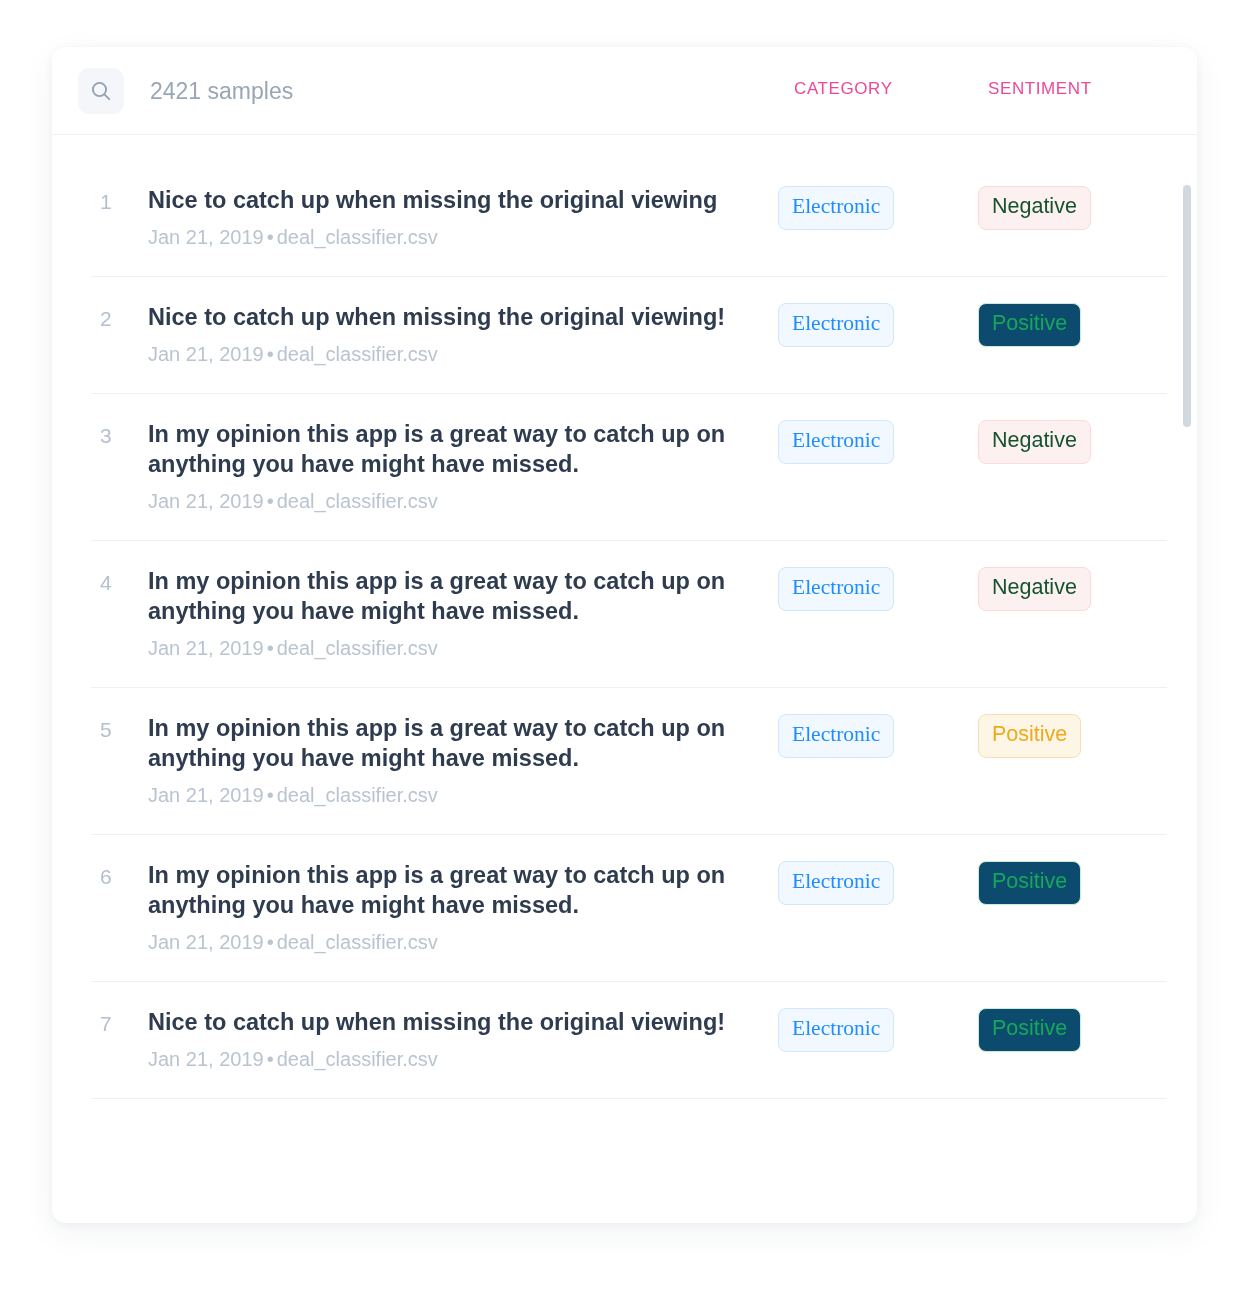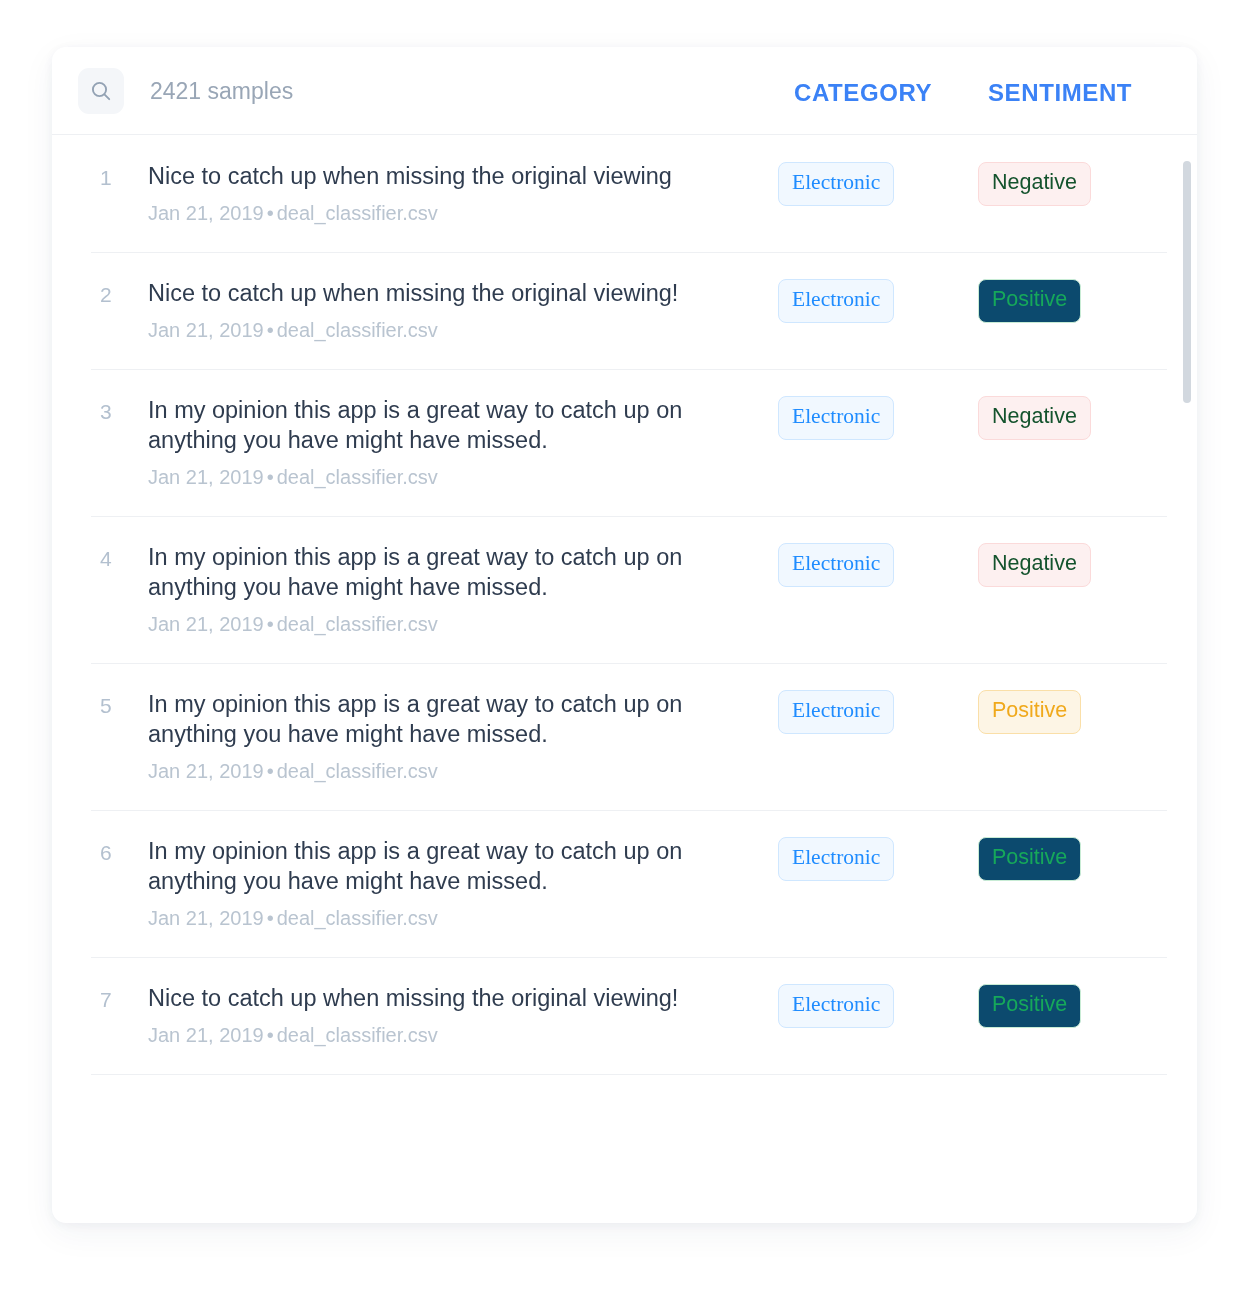--- a/index.html
+++ b/index.html
@@ -27,20 +27,21 @@
     width: 1145px;
     height: 1176px;
     background: #ffffff;
     border-radius: 14px;
     box-shadow: 0 2px 10px rgba(38, 55, 85, 0.055),
                 0 10px 34px rgba(38, 55, 85, 0.055);
     box-sizing: border-box;
     display: flex;
     flex-direction: column;
     overflow: hidden;
+    gap: 24px;
   }
 
   
   .card-header {
     position: relative;
     height: 88px;
     flex: 0 0 88px;
     display: flex;
     align-items: center;
     border-bottom: 1px solid #eef0f3;
@@ -76,24 +77,24 @@
     font-family: "Liberation Sans", sans-serif;
     font-size: 23px;
     color: #99a6b6;
     padding: 0;
   }
   .search-input::placeholder { color: #99a6b6; opacity: 1; }
 
   .col-head {
     position: absolute;
     top: 32px;
-    font-size: 24px;
+    font-size: 17px;
     letter-spacing: 0.6px;
-    color: #3b82f6;
-    font-weight: 700;
+    color: #ec4899;
+    font-weight: 400;
     white-space: nowrap;
   }
   .col-head.category  { left: 742px; }
   .col-head.sentiment { left: 936px; }
 
   
   .card-body {
     position: relative;
     flex: 1 1 auto;
     overflow: hidden;
@@ -148,20 +149,21 @@
     flex: 0 0 auto;
     width: 630px;
   }
 
   .row-title {
     font-size: 23.5px;
     line-height: 30px;
     color: #2f3c4f;
     margin: 0;
     max-width: 600px;
+    font-weight: bold;
   }
 
   .row-meta {
     margin-top: 9px;
     font-size: 20px;
     line-height: 26px;
     color: #b9c4d0;
     white-space: nowrap;
   }
   .row-meta .dot { padding: 0 3px; }

